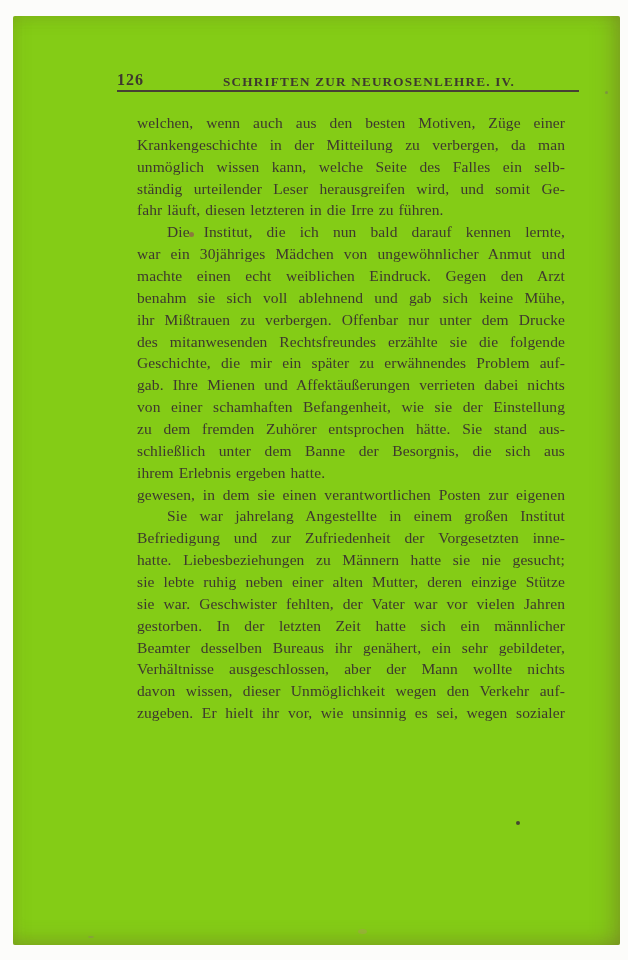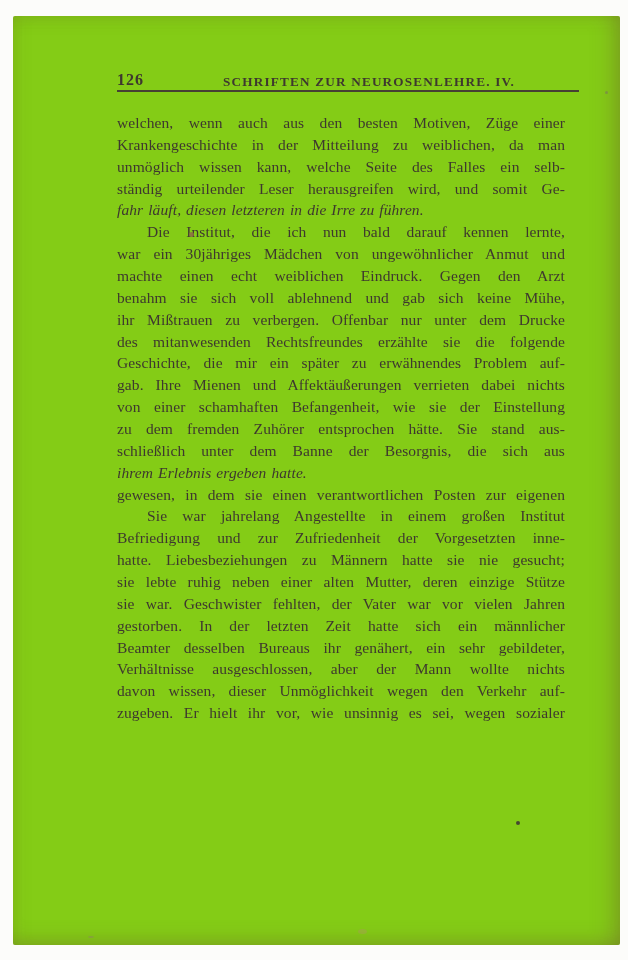--- a/index.html
+++ b/index.html
@@ -61,43 +61,44 @@
     line-height: 21.87px;
     letter-spacing: 0.1px;
     word-spacing: 1px;
   }
   .tl {
     text-align: justify;
     text-align-last: justify;
     height: 21.87px;
     overflow: hidden;
     white-space: normal;
+    margin-left: 20px;
   }
-  .tl.pend { text-align-last: left; font-style: italic; }
+  .tl.pend { text-align-last: left; }
   .tl.indent { text-indent: 30px; }
   .speck { position: absolute; border-radius: 50%; }
   .speck-1 { left: 176px; top: 216px; width: 5px; height: 5px; background: #8d6b45; opacity: .85; }
   .speck-2 { left: 516px; top: 821px; width: 4px; height: 4px; background: #3f3a33; opacity: .9; }
   .speck-3 { left: 358px; top: 929px; width: 9px; height: 5px; background: #b09562; opacity: .40; }
   .speck-4 { left: 592px; top: 75px;  width: 3px; height: 3px; background: #78735f; opacity: .55; }
   .speck-5 { left: 88px;  top: 936px; width: 6px; height: 2px; background: #8c8269; opacity: .45; }
 </style>
 </head>
 <body>
 
 <div class="scan">
   <div class="paper">
 
     <div class="pagenum">126</div>
     <div class="running-title">SCHRIFTEN ZUR NEUROSENLEHRE. IV.</div>
     <div class="rule"></div>
 
     <div class="body-text">
       <div class="tl">welchen, wenn auch aus den besten Motiven, Züge einer</div>
-      <div class="tl">Krankengeschichte in der Mitteilung zu weiblichen, da man</div>
+      <div class="tl">Krankengeschichte in der Mitteilung zu verbergen, da man</div>
       <div class="tl">unmöglich wissen kann, welche Seite des Falles ein selb-</div>
       <div class="tl">ständig urteilender Leser herausgreifen wird, und somit Ge-</div>
       <div class="tl pend">fahr läuft, diesen letzteren in die Irre zu führen.</div>
       <div class="tl indent">Die Institut, die ich nun bald darauf kennen lernte,</div>
       <div class="tl">war ein 30jähriges Mädchen von ungewöhnlicher Anmut und</div>
       <div class="tl">machte einen echt weiblichen Eindruck. Gegen den Arzt</div>
       <div class="tl">benahm sie sich voll ablehnend und gab sich keine Mühe,</div>
       <div class="tl">ihr Mißtrauen zu verbergen. Offenbar nur unter dem Drucke</div>
       <div class="tl">des mitanwesenden Rechtsfreundes erzählte sie die folgende</div>
       <div class="tl">Geschichte, die mir ein später zu erwähnendes Problem auf-</div>

